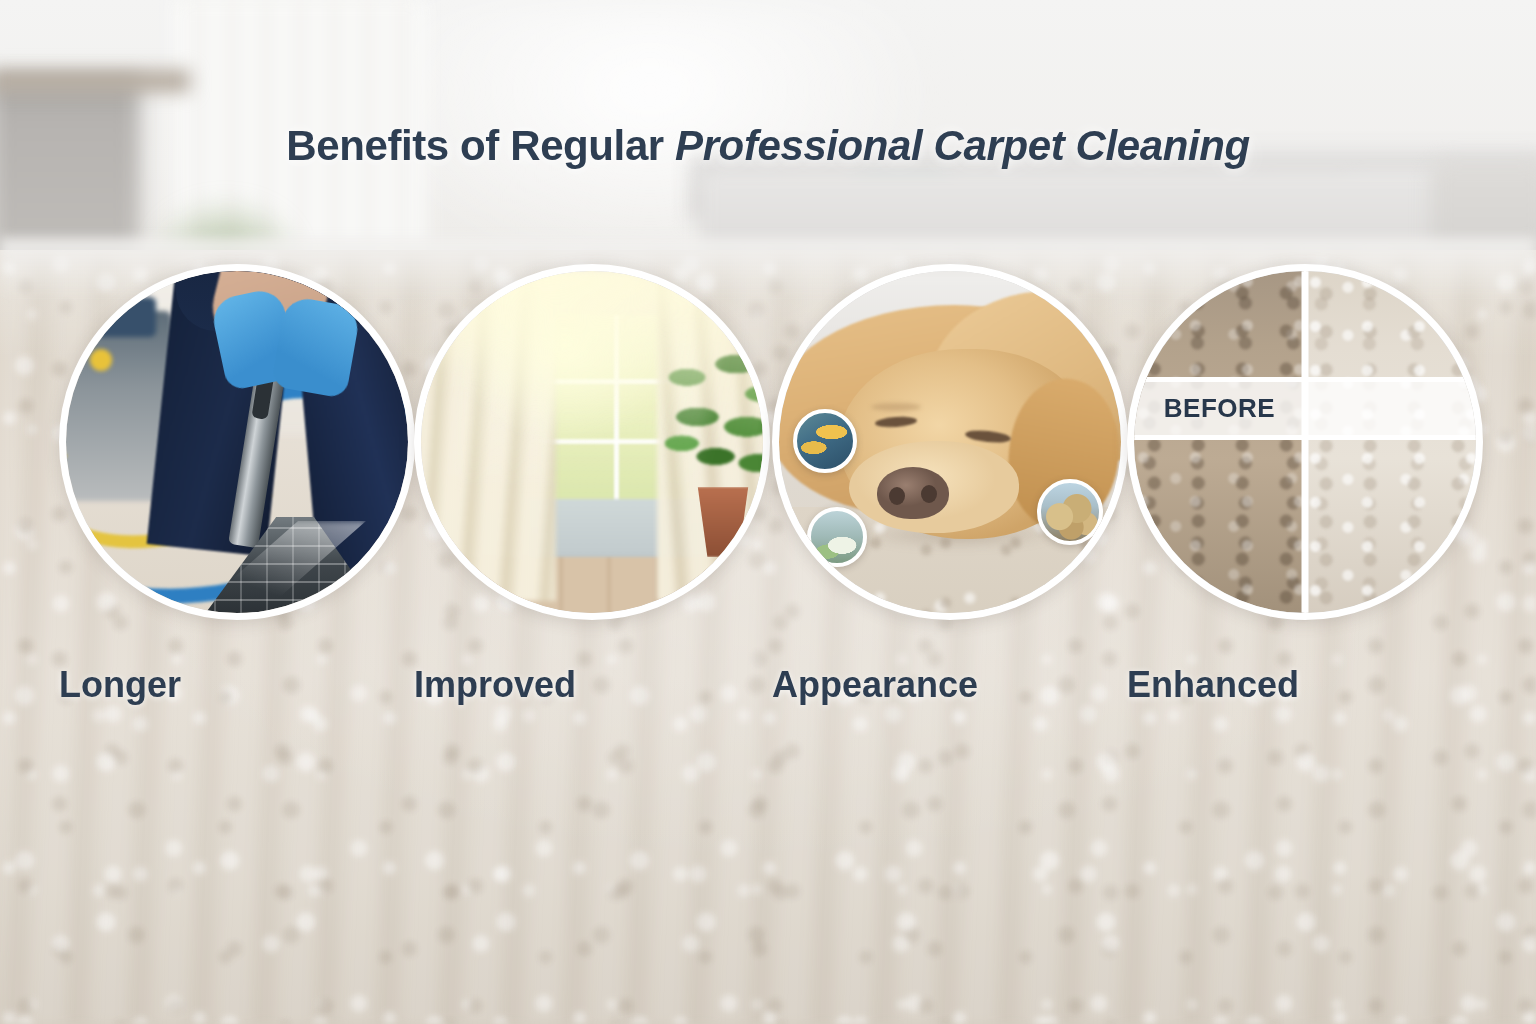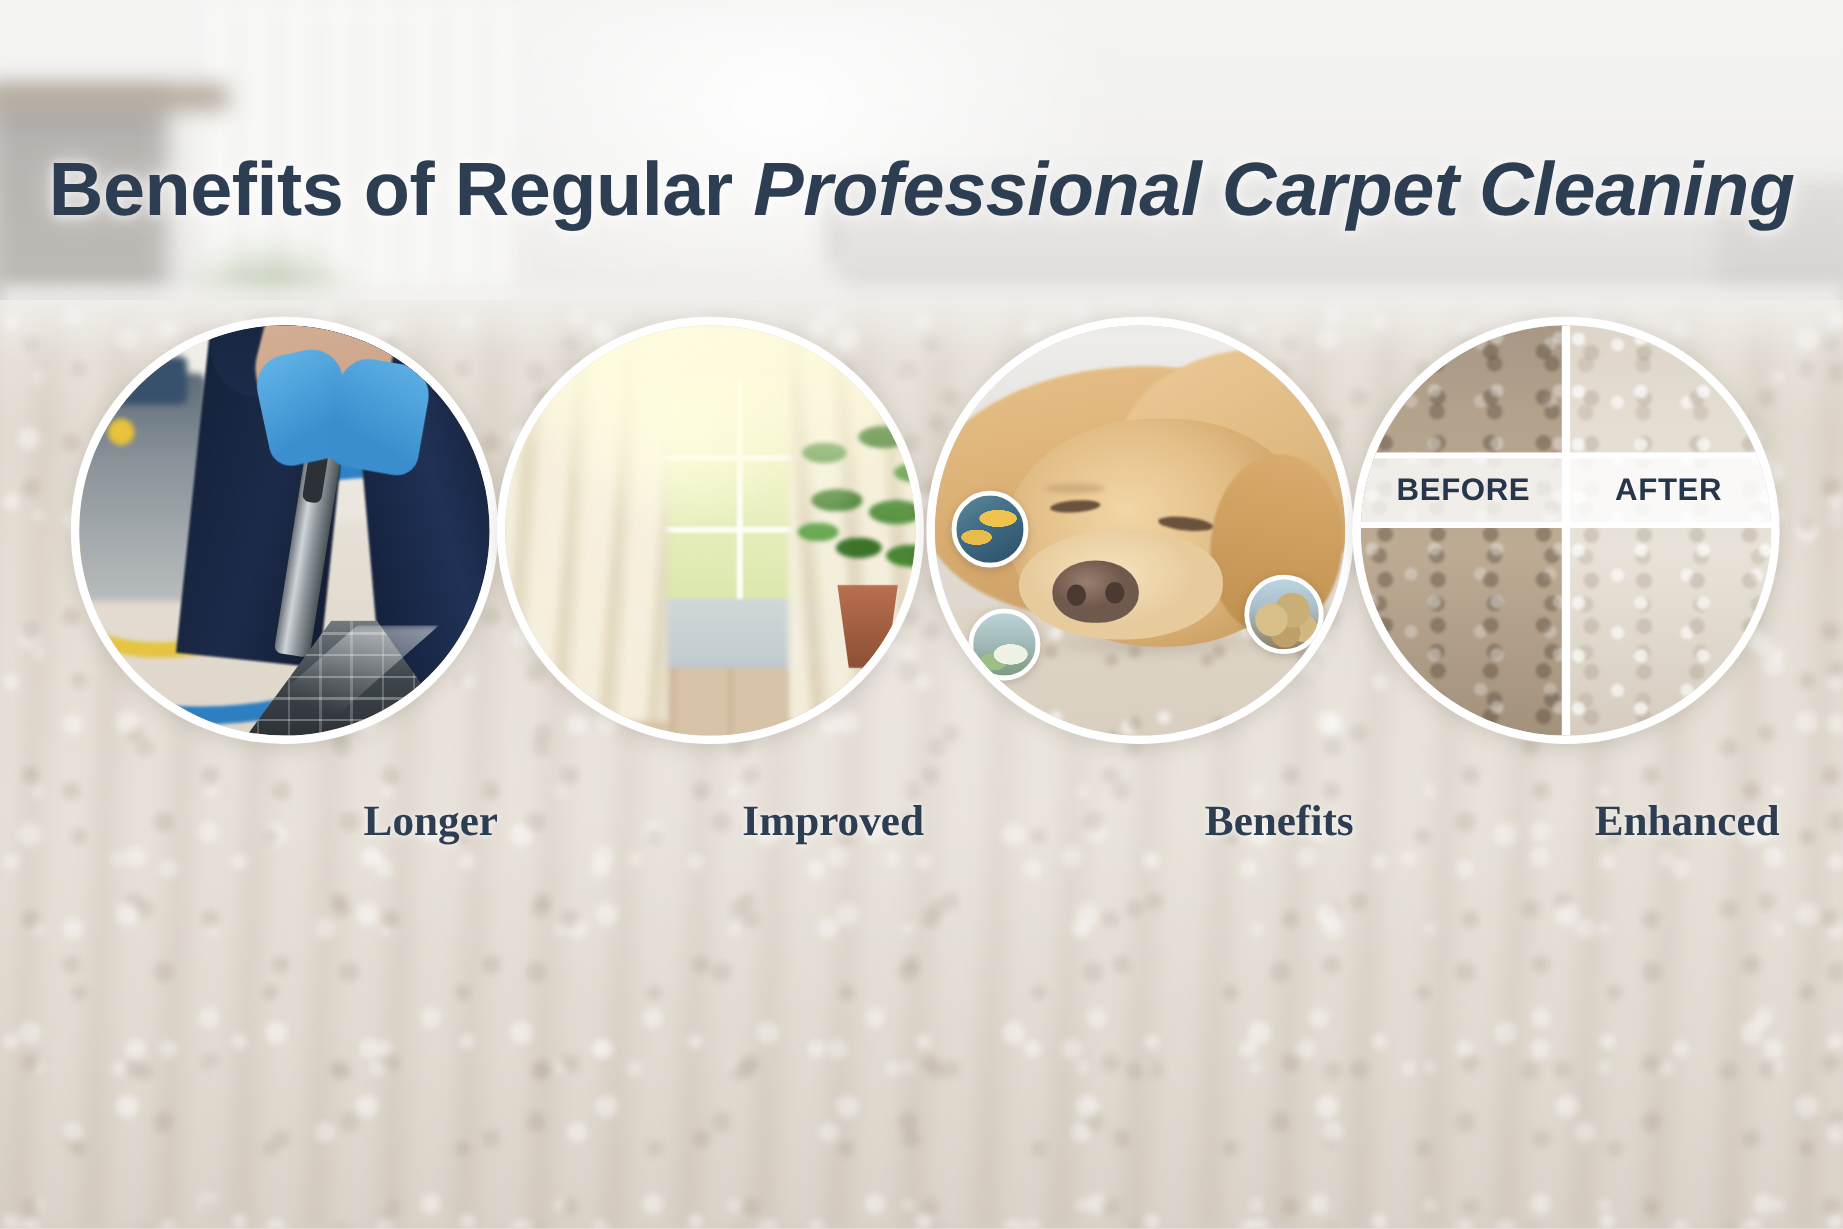--- a/index.html
+++ b/index.html
@@ -127,21 +127,21 @@
     background: linear-gradient(180deg, rgba(241,240,238,1) 0%, rgba(226,218,207,0) 100%);
     filter: blur(6px);
   }
 
   
   .title {
     position: absolute;
     left: 0; top: 122px; width: 1536px;
     text-align: center;
     color: #2e3e52;
-    font-size: 63px;
+    font-size: 42px;
     font-weight: 700;
     letter-spacing: -0.4px;
     white-space: nowrap;
     text-shadow: 0 1px 10px rgba(255,255,255,.85), 0 0 24px rgba(255,255,255,.7);
   }
   .title .em { font-style: italic; }
   .title .reg { font-style: normal; }
 
   
   .circle-row { position: absolute; left: 0; top: 0; width: 1536px; height: 1024px; }
@@ -472,27 +472,26 @@
     text-align: center;
   }
   .c4-label.before { left: 0; width: 50%; }
   .c4-label.after  { left: 50%; width: 50%; }
 
   
   .caption {
     position: absolute;
     top: 658px;
     width: 356px;
-    text-align: right;
+    text-align: left;
     color: #2e3e52;
     font-size: 36px;
     font-weight: 700;
     line-height: 53px;
     text-shadow: 0 1px 6px rgba(255,255,255,.8);
-    font-family: Liberation Serif, serif;
   }
   .caption.b1 { left: 59px; }
   .caption.b2 { left: 414px; }
   .caption.b3 { left: 772px; }
   .caption.b4 { left: 1127px; }
   .caption span { display: block; }
 </style>
 </head>
 <body>
 
@@ -604,32 +603,31 @@
         <div class="circle-inner">
           <div class="c4-before"></div>
           <div class="c4-after"></div>
           <div class="c4-tex-b"></div>
           <div class="c4-tex-a"></div>
           <div class="c4-band-top-line"></div>
           <div class="c4-band"></div>
           <div class="c4-band-bot-line"></div>
           <div class="c4-divider"></div>
           <div class="c4-label before">BEFORE</div>
-          <div class="c4-label after">AFTER</div>
         </div>
       </div>
     </div>
   </div>
 
   <div class="caption b1">
     <span>Longer</span>
   </div>
   <div class="caption b2">
     <span>Improved</span>
   </div>
   <div class="caption b3">
-    <span>Benefits</span>
+    <span>Appearance</span>
   </div>
   <div class="caption b4">
     <span>Enhanced</span>
   </div>
 
 </div>
 
 </body></html>

